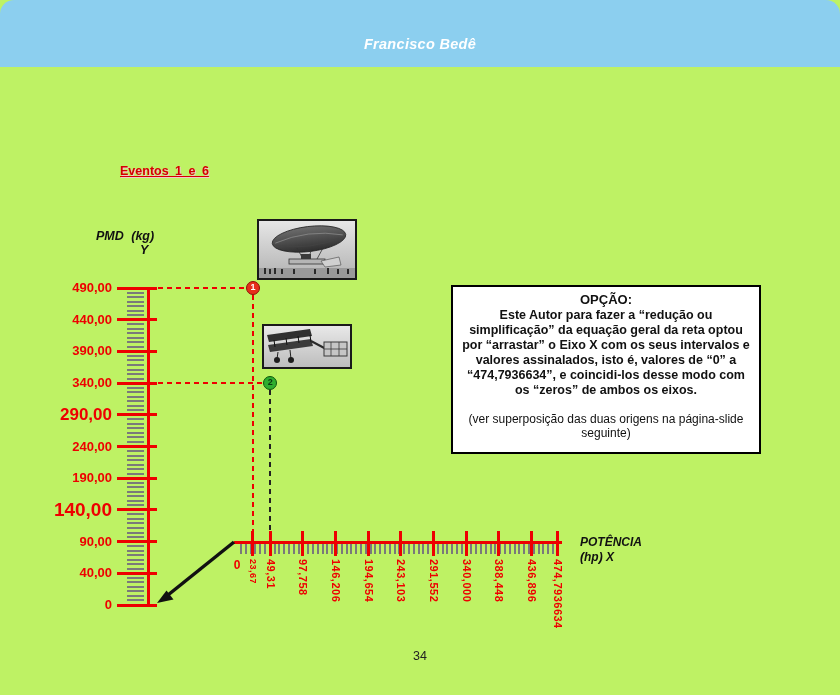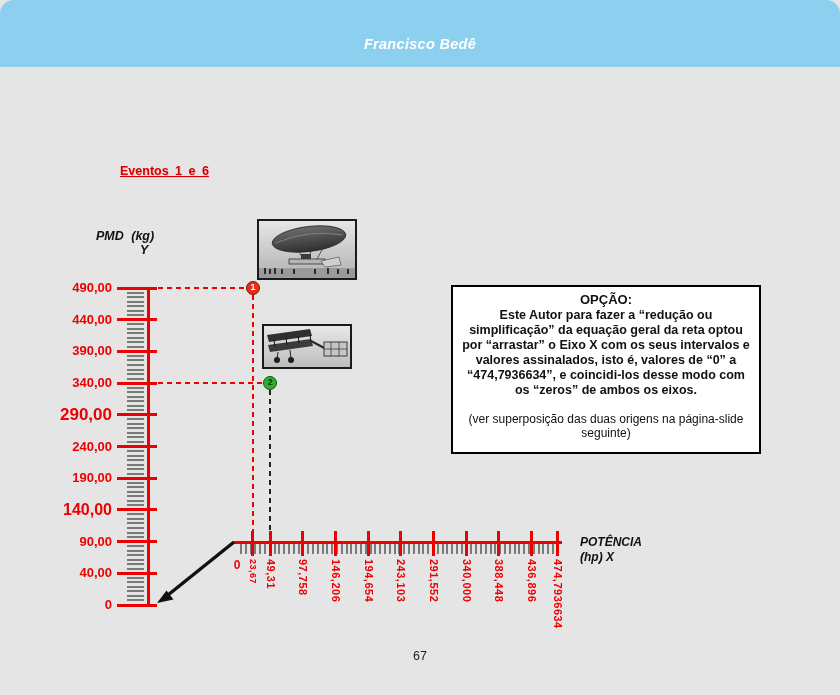--- a/index.html
+++ b/index.html
@@ -1,18 +1,18 @@
 <!DOCTYPE html>
 <html><head>
 <meta charset="utf-8">
 <style>
   * { margin:0; padding:0; box-sizing:border-box; }
   body { background:#ffffff; }
   .page {
-    position:relative; width:840px; height:695px; background:#e5e5e5;
+    position:relative; width:840px; height:695px; background:#bef264;
     font-family:"Liberation Sans", sans-serif; overflow:hidden;
   }
   .header-bar {
     position:absolute; left:0; top:0; width:840px; height:67px;
     border-radius:14px 14px 0 0;
     display:flex; align-items:center; justify-content:center; padding-top:20px;
   }
   .header-title {
     color:#ffffff; font-weight:bold; font-style:italic; font-size:14.5px; letter-spacing:0.3px;
   }
@@ -132,21 +132,21 @@
       <div style="position: absolute; left: 127px; top: 300.586px; width: 17px; height: 2px; background: rgb(122, 122, 122);"></div>
       <div style="position: absolute; left: 127px; top: 296.057px; width: 17px; height: 2px; background: rgb(122, 122, 122);"></div>
       <div style="position: absolute; left: 127px; top: 291.529px; width: 17px; height: 2px; background: rgb(122, 122, 122);"></div>
       <div style="position: absolute; left: 117px; top: 603.5px; width: 40px; height: 3px; background: rgb(238, 0, 0);"></div>
       <div style="position: absolute; left: 36px; top: 597px; width: 76px; height: 16px; line-height: 16px; text-align: right; color: rgb(238, 0, 0); font-weight: bold; font-size: 13px;">0</div>
       <div style="position: absolute; left: 117px; top: 571.8px; width: 40px; height: 3px; background: rgb(238, 0, 0);"></div>
       <div style="position: absolute; left: 36px; top: 565.3px; width: 76px; height: 16px; line-height: 16px; text-align: right; color: rgb(238, 0, 0); font-weight: bold; font-size: 13px;">40,00</div>
       <div style="position: absolute; left: 117px; top: 540.1px; width: 40px; height: 3px; background: rgb(238, 0, 0);"></div>
       <div style="position: absolute; left: 36px; top: 533.6px; width: 76px; height: 16px; line-height: 16px; text-align: right; color: rgb(238, 0, 0); font-weight: bold; font-size: 13px;">90,00</div>
       <div style="position: absolute; left: 117px; top: 508.4px; width: 40px; height: 3px; background: rgb(238, 0, 0);"></div>
-      <div style="position: absolute; left: 36px; top: 501.9px; width: 76px; height: 16px; line-height: 16px; text-align: right; color: rgb(238, 0, 0); font-weight: bold; font-size: 16px;">140,00</div>
+      <div style="position: absolute; left: 36px; top: 501.9px; width: 76px; height: 16px; line-height: 16px; text-align: right; color: rgb(238, 0, 0); font-weight: bold; font-size: 19px;">140,00</div>
       <div style="position: absolute; left: 117px; top: 476.7px; width: 40px; height: 3px; background: rgb(238, 0, 0);"></div>
       <div style="position: absolute; left: 36px; top: 470.2px; width: 76px; height: 16px; line-height: 16px; text-align: right; color: rgb(238, 0, 0); font-weight: bold; font-size: 13px;">190,00</div>
       <div style="position: absolute; left: 117px; top: 445px; width: 40px; height: 3px; background: rgb(238, 0, 0);"></div>
       <div style="position: absolute; left: 36px; top: 438.5px; width: 76px; height: 16px; line-height: 16px; text-align: right; color: rgb(238, 0, 0); font-weight: bold; font-size: 13px;">240,00</div>
       <div style="position: absolute; left: 117px; top: 413.3px; width: 40px; height: 3px; background: rgb(238, 0, 0);"></div>
       <div style="position: absolute; left: 36px; top: 406.8px; width: 76px; height: 16px; line-height: 16px; text-align: right; color: rgb(238, 0, 0); font-weight: bold; font-size: 17px;">290,00</div>
       <div style="position: absolute; left: 117px; top: 381.6px; width: 40px; height: 3px; background: rgb(238, 0, 0);"></div>
       <div style="position: absolute; left: 36px; top: 375.1px; width: 76px; height: 16px; line-height: 16px; text-align: right; color: rgb(238, 0, 0); font-weight: bold; font-size: 13px;">340,00</div>
       <div style="position: absolute; left: 117px; top: 349.9px; width: 40px; height: 3px; background: rgb(238, 0, 0);"></div>
       <div style="position: absolute; left: 36px; top: 343.4px; width: 76px; height: 16px; line-height: 16px; text-align: right; color: rgb(238, 0, 0); font-weight: bold; font-size: 13px;">390,00</div>
@@ -327,15 +327,15 @@
       <circle cx="27" cy="34" r="3" fill="#1e1e1e"></circle>
     </svg>
   </div>
 
   <div class="opcao-box">
     <div class="opcao-heading">OPÇÃO:</div>
     <div class="opcao-body">Este Autor para fazer a “redução ou simplificação” da equação geral da reta  optou por “arrastar” o Eixo X com os seus intervalos e valores assinalados, isto é, valores de “0” a “474,7936634”, e coincidi-los desse modo com os “zeros” de ambos os eixos.</div>
     <div class="opcao-note">(ver superposição das duas origens na página-slide seguinte)</div>
   </div>
 
-  <div class="page-number">67</div>
+  <div class="page-number">34</div>
 
 </div>
 
 </body></html>

